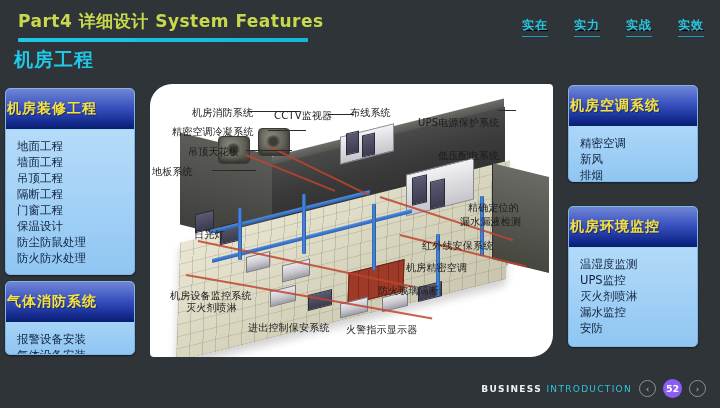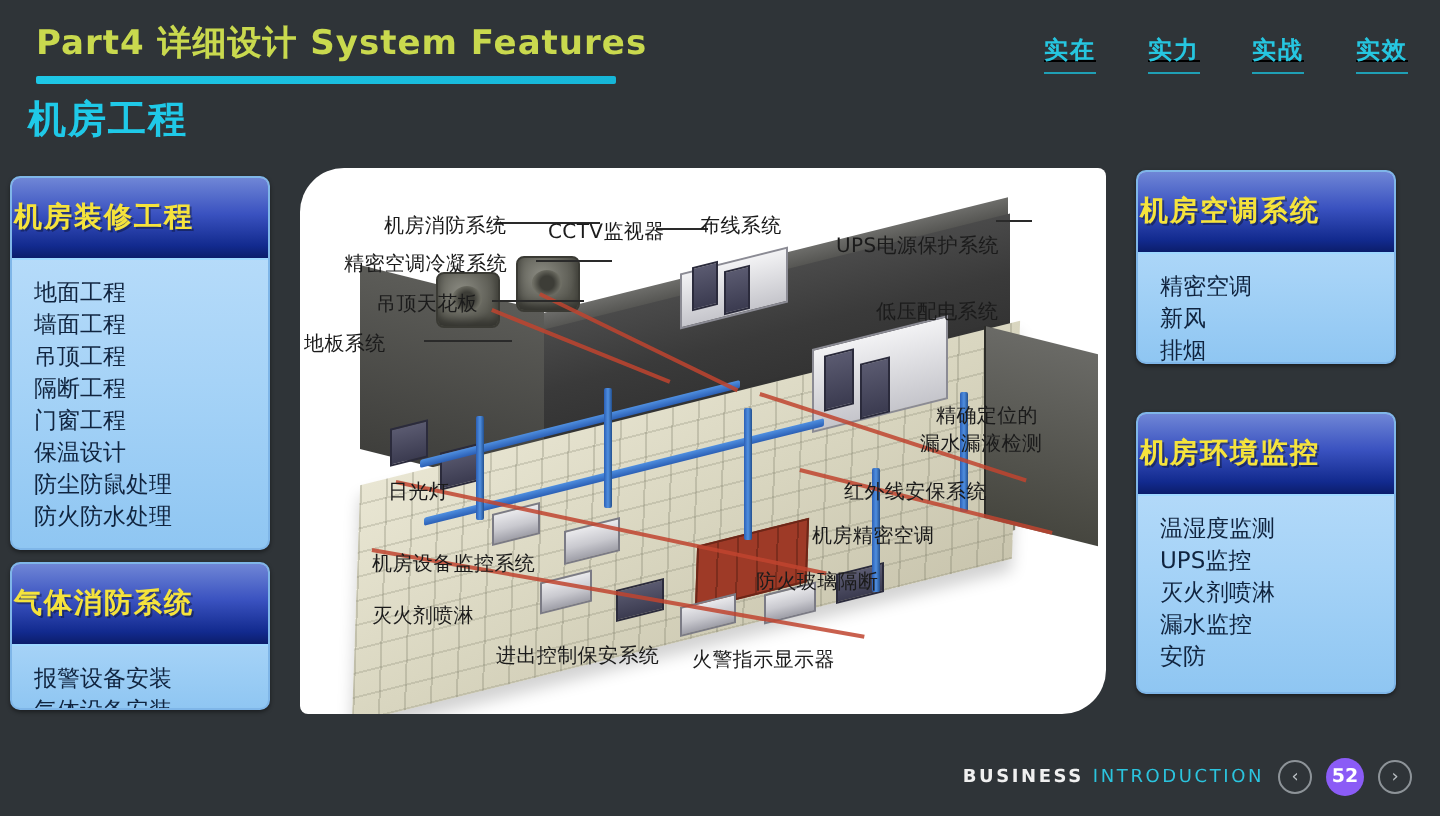--- a/index.html
+++ b/index.html
@@ -422,23 +422,23 @@
     <div class="lbl" style="left:38px;  top:61px;">吊顶天花板</div>
     <div class="lbl" style="left:2px;   top:81px;">地板系统</div>
     <div class="lbl" style="left:124px; top:25px;">CCTV监视器</div>
     <div class="lbl" style="left:200px; top:22px;">布线系统</div>
 
     <div class="lbl" style="left:268px; top:32px;">UPS电源保护系统</div>
     <div class="lbl" style="left:288px; top:65px;">低压配电系统</div>
     <div class="lbl" style="left:318px; top:117px;">精确定位的</div>
     <div class="lbl" style="left:310px; top:131px;">漏水漏液检测</div>
 
-    <div class="lbl" style="left:44px;  top:155px;">日光灯</div>
+    <div class="lbl" style="left:44px;  top:144px;">日光灯</div>
     <div class="lbl" style="left:36px;  top:181px;margin-top:36px;">灭火剂喷淋</div>
-    <div class="lbl" style="left:20px;  top:191px;margin-left:16px;">机房设备监控系统</div>
+    <div class="lbl" style="left:20px;  top:205px;">机房设备监控系统</div>
     <div class="lbl" style="left:98px;  top:237px;">进出控制保安系统</div>
 
     <div class="lbl" style="left:272px; top:155px;">红外线安保系统</div>
     <div class="lbl" style="left:256px; top:177px;">机房精密空调</div>
     <div class="lbl" style="left:228px; top:200px;">防火玻璃隔断</div>
     <div class="lbl" style="left:196px; top:239px;">火警指示显示器</div>
   </div>
 </div>
 
 <div class="footer">

